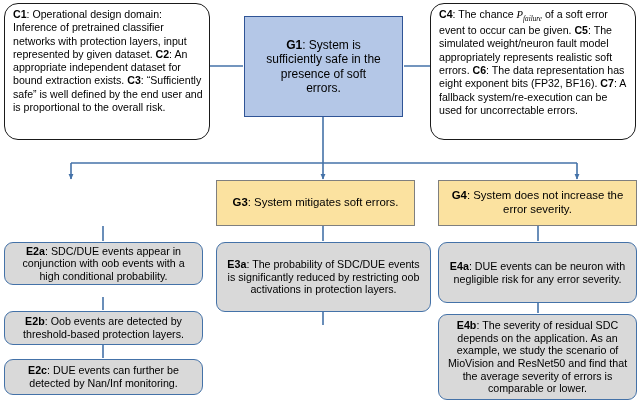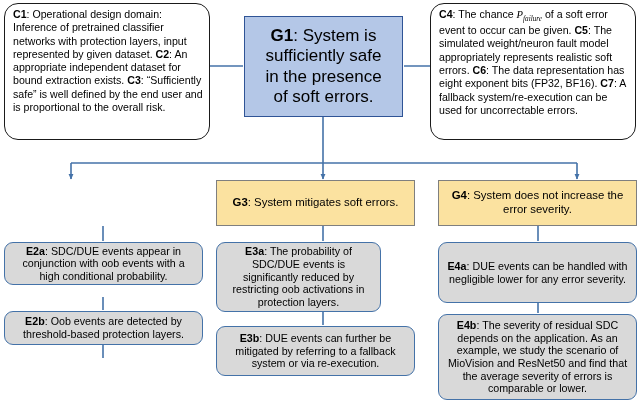--- a/index.html
+++ b/index.html
@@ -63,21 +63,21 @@
     font-size: 10.6px;
     line-height: 1.255;
     padding: 4px 5px 3px 8px;
   }
   .ctx .txt { text-align: left; }
 
   
   .goal-top {
     background: #b4c7e7;
     border: 1.7px solid #2f5496;
-    font-size: 17px;
+    font-size: 12px;
     line-height: 1.2;
     padding: 3px 18px;
   }
 
   
   .goal-sub {
     background: #fbe2a0;
     border: 1.5px solid #7f7f7f;
     font-size: 11.4px;
     line-height: 1.2;
@@ -159,38 +159,38 @@
 
 
   <div class="node evid" style="left:4px; top:242px; width:199px; height:43px;">
     <span class="txt"><b>E2a</b>: <span>SDC/DUE events appear in conjunction with oob events with a high conditional probability.</span></span>
   </div>
 
   <div class="node evid" style="left:4px; top:311px; width:199px; height:34px;">
     <span class="txt"><b>E2b</b>: <span>Oob events are detected by threshold-based protection layers.</span></span>
   </div>
 
+  <div class="node evid" style="left:4px; top:359px; width:199px; height:36px;">
+    <span class="txt"><b>E2c</b>: <span>DUE events can further be detected by Nan/Inf monitoring.</span></span>
+  </div>
 
   <div class="node goal-sub" style="left:216px; top:180px; width:199px; height:46px;text-align:center;">
     <span class="txt"><b>G3</b>: <span>System mitigates soft errors.</span></span>
   </div>
 
-  <div class="node evid" style="left:216px; top:242px; width:165px; height:70px;">
+  <div class="node evid" style="left:216px; top:242px; width:215px; height:70px;">
     <span class="txt"><b>E3a</b>: <span>The probability of SDC/DUE events is significantly reduced by restricting oob activations in protection layers.</span></span>
   </div>
 
-  <div class="node evid" style="left:216px; top:326px; width:199px; height:50px;">
-    <span class="txt"><b>E3b</b>: <span>DUE events can further be mitigated by referring to a fallback system or via re-execution.</span></span>
-  </div>
 
   <div class="node goal-sub" style="left:438px; top:180px; width:199px; height:46px;">
     <span class="txt"><b>G4</b>: <span>System does not increase the error severity.</span></span>
   </div>
 
   <div class="node evid" style="left:438px; top:242px; width:199px; height:61px;">
-    <span class="txt"><b>E4a</b>: <span>DUE events can be handled with negligible lower for any error severity.</span></span>
+    <span class="txt"><b>E4a</b>: <span>DUE events can be neuron with negligible risk for any error severity.</span></span>
   </div>
 
   <div class="node evid" style="left:438px; top:314px; width:199px; height:86px;">
     <span class="txt"><b>E4b</b>: <span>The severity of residual SDC depends on the application. As an example, we study the scenario of MioVision and ResNet50 and find that the average severity of errors is comparable or lower.</span></span>
   </div>
 
 </div>
 
 </body></html>

